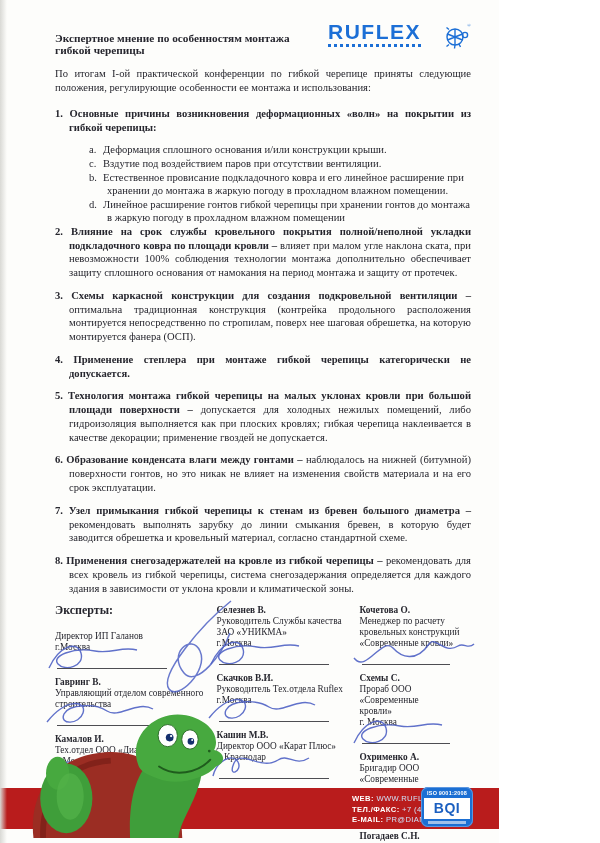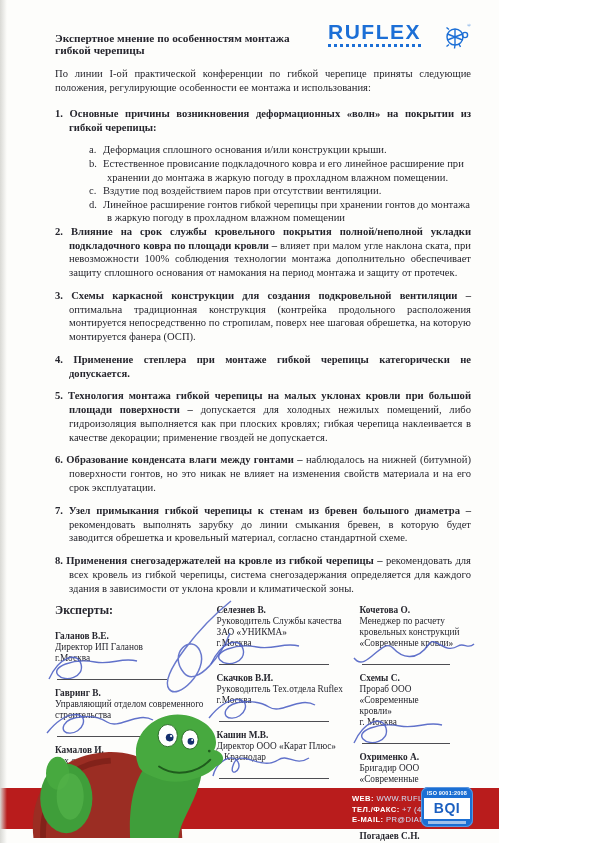--- a/index.html
+++ b/index.html
@@ -71,47 +71,46 @@
             <path d="M14 7 L14 23 M6.5 12 L21.5 18 M6.5 18 L21.5 12"></path>
             <circle cx="24" cy="13" r="2.6"></circle>
             <path d="M8 7.5 L5.5 5.5 M8 22.5 L5.5 24.5 M18 22 L19.5 25 M14 23 L13.5 26.5"></path>
           </g>
           <text x="26" y="5" font-size="5" fill="#1c6fd6">®</text>
         </svg>
       </div>
     </div>
 
 
-    <div class="intro">По линии I-ой практической конференции по гибкой черепице приняты следующие положения, регулирующие особенности ее монтажа и использования:</div>
+    <div class="intro">По итогам I-ой практической конференции по гибкой черепице приняты следующие положения, регулирующие особенности ее монтажа и использования:</div>
 
     <div class="sections" id="sections">
         <div class="sec"><span class="b">1.</span> <span class="b">Основные причины возникновения деформационных «волн» на покрытии из гибкой черепицы:</span></div>
         <div class="sub-items">
           <div class="sub-item"><span class="sub-letter">a.</span><span>Деформация сплошного основания и/или конструкции крыши.</span></div>
+          <div class="sub-item"><span class="sub-letter">c.</span><span>Вздутие под воздействием паров при отсутствии вентиляции.</span></div>
           <div class="sub-item"><span class="sub-letter">b.</span><span>Естественное провисание подкладочного ковра и его линейное расширение при хранении до монтажа в жаркую погоду в прохладном влажном помещении.</span></div>
-          <div class="sub-item"><span class="sub-letter">c.</span><span>Вздутие под воздействием паров при отсутствии вентиляции.</span></div>
           <div class="sub-item"><span class="sub-letter">d.</span><span>Линейное расширение гонтов гибкой черепицы при хранении гонтов до монтажа в жаркую погоду в прохладном влажном помещении</span></div>
         </div>
         <div class="sec"><span class="b">2.</span> <span class="b">Влияние на срок службы кровельного покрытия полной/неполной укладки подкладочного ковра по площади кровли –</span> <span>влияет при малом угле наклона ската, при невозможности 100% соблюдения технологии монтажа дополнительно обеспечивает защиту сплошного основания от намокания на период монтажа и защиту от протечек.</span></div>
         <div class="sec"><span class="b">3.</span> <span class="b">Схемы каркасной конструкции для создания подкровельной вентиляции –</span> <span>оптимальна традиционная конструкция (контрейка продольного расположения монтируется непосредственно по стропилам, поверх нее шаговая обрешетка, на которую монтируется фанера (ОСП).</span></div>
         <div class="sec"><span class="b">4.</span> <span class="b">Применение степлера при монтаже гибкой черепицы категорически не допускается.</span></div>
         <div class="sec"><span class="b">5.</span> <span class="b">Технология монтажа гибкой черепицы на малых уклонах кровли при большой площади поверхности –</span> <span>допускается для холодных нежилых помещений, либо гидроизоляция выполняется как при плоских кровлях; гибкая черепица наклеивается в качестве декорации; применение гвоздей не допускается.</span></div>
         <div class="sec"><span class="b">6.</span> <span class="b">Образование конденсата влаги между гонтами –</span> <span>наблюдалось на нижней (битумной) поверхности гонтов, но это никак не влияет на изменения свойств материала и на его срок эксплуатации.</span></div>
         <div class="sec"><span class="b">7.</span> <span class="b">Узел примыкания гибкой черепицы к стенам из бревен большого диаметра –</span> <span>рекомендовать выполнять зарубку до линии смыкания бревен, в которую будет заводится обрешетка и кровельный материал, согласно стандартной схеме.</span></div>
         <div class="sec"><span class="b">8.</span> <span class="b">Применения снегозадержателей на кровле из гибкой черепицы –</span> <span>рекомендовать для всех кровель из гибкой черепицы,  система снегозадержания определяется для каждого здания в зависимости от уклона кровли и климатической зоны.</span></div>
       </div>
 
     <div class="experts" id="experts">
         <div class="exp-col exp-col1">
           <div class="exp-label">Эксперты:</div>
           <svg class="bigsig" width="130" height="105" style="left: 58px; top: -10px;">
             <path d="M118 6 C 88 30, 46 80, 56 94 C 64 106, 96 76, 87 56 C 79 38, 54 58, 71 78 C 84 93, 110 58, 117 38" fill="none" stroke="#4f62c4" stroke-width="1.5" opacity=".85"></path>
           </svg>
           <div class="exp-block">
-            <div class="exp-name">Галанов В.Е.</div>
             <div class="exp-line">Директор ИП Галанов</div>
             <div class="exp-line">г.Москва</div>
             <div class="sig-area">
               <svg class="sig" width="130" height="40">
                 <path d="M8 30 C 18 8, 36 2, 40 15 C 44 28, 24 34, 17 26 C 10 18, 32 9, 54 13 C 72 16, 80 8, 96 12" fill="none" stroke="#4f62c4" stroke-width="1.4" opacity=".9"></path>
               </svg>
               <div class="sig-line"></div>
             </div>
           </div>
           <div class="exp-block">

